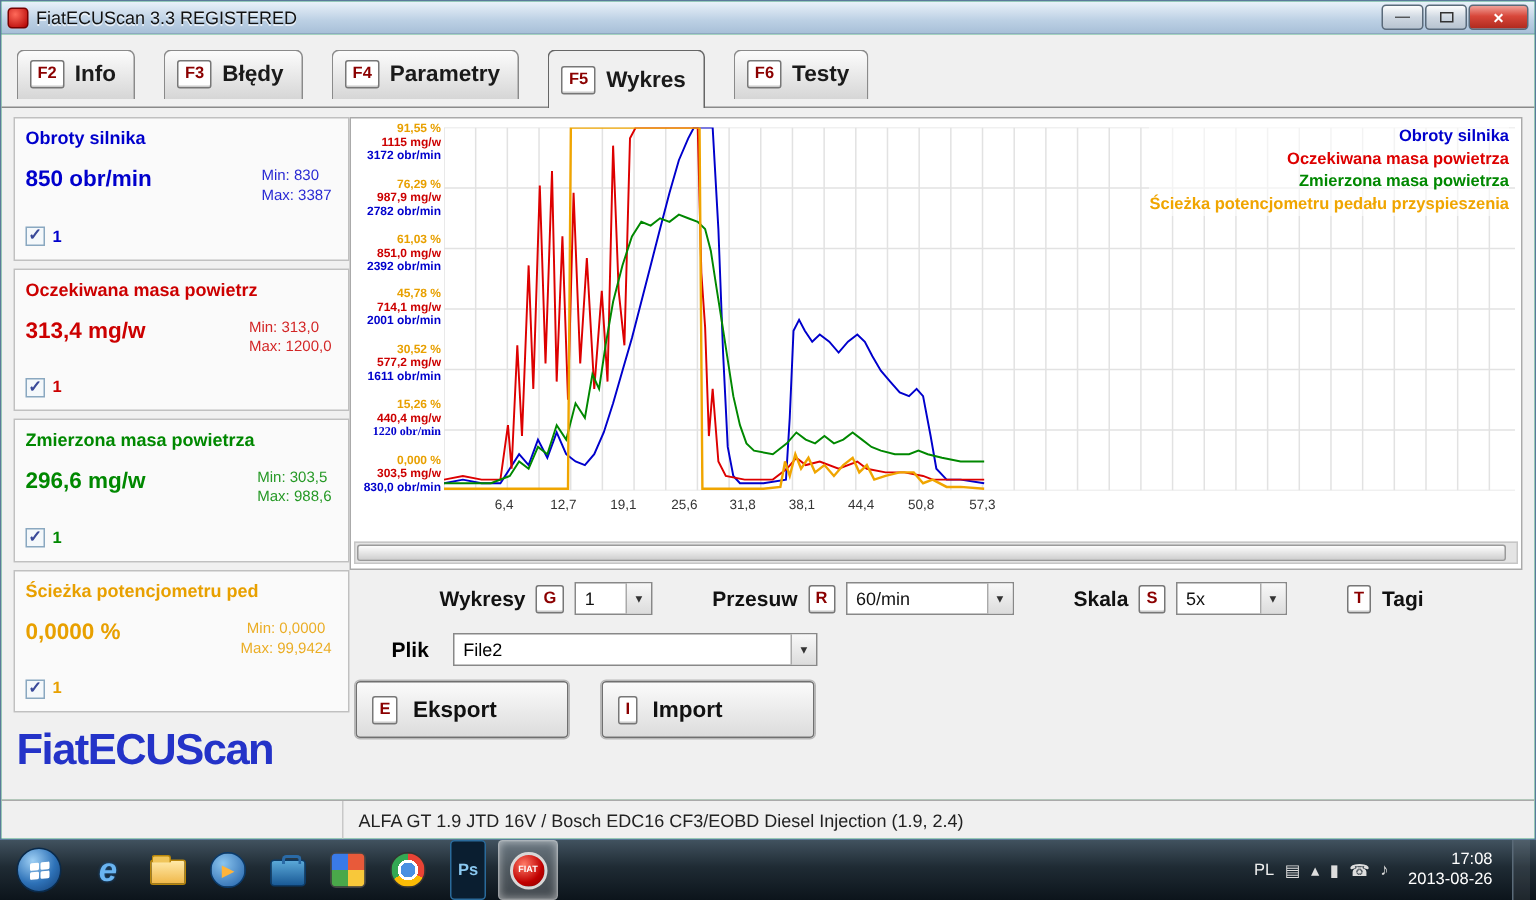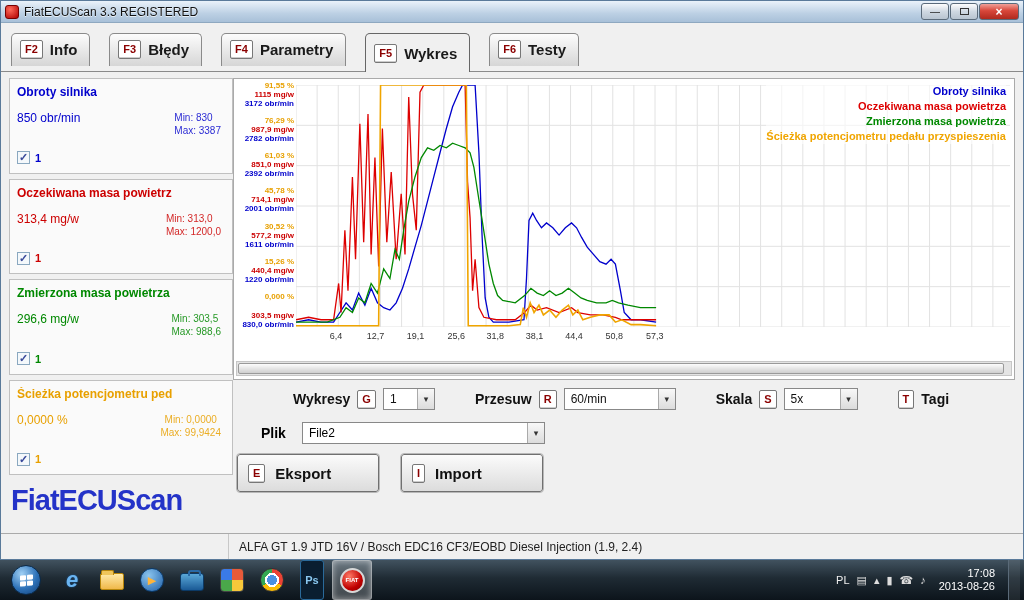--- a/index.html
+++ b/index.html
@@ -23,21 +23,21 @@
   .key { display:inline-block; border:1px solid #777; background:#fff; color:#8b0000; font-weight:bold; font-size:11px; line-height:1; padding:3px 4px; border-radius:2px; box-shadow:inset 0 -1px 0 #ccc; }
 
   
   .content { flex:1; display:flex; padding:6px 8px; gap:0; background:#f0f0f0; overflow:hidden; }
 
   
   .sidebar { width:224px; display:flex; flex-direction:column; gap:5px; }
   .panel { background:#fafafa; border:1px solid #c0c0c0; padding:6px 7px; height:103px; position:relative; }
   .panel-title { font-size:12px; font-weight:bold; white-space:nowrap; overflow:hidden; }
   .panel-mid { display:flex; margin-top:12px; align-items:flex-start; }
-  .panel-value { font-size:12px; font-weight:normal; white-space:nowrap; }
+  .panel-value { font-size:15px; font-weight:bold; white-space:nowrap; }
   .panel-minmax { margin-left:auto; text-align:left; font-size:10px; line-height:13px; opacity:.85; padding-right:4px; }
   .panel-check { display:flex; align-items:center; gap:5px; margin-top:14px; }
   .checkbox { width:13px; height:13px; border:1px solid #8aa8c0; background:#f4f8fb; font-size:11px; line-height:11px; text-align:center; color:#3a4a9a; font-weight:bold; }
   .check-label { font-size:11px; font-weight:bold; }
   .logo { margin-top:auto; font-size:29px; font-weight:bold; letter-spacing:-1px; color:#2433c8; padding:4px 2px 10px 2px; }
 
   
   .main { flex:1; display:flex; flex-direction:column; min-width:0; }
 
   
@@ -237,25 +237,25 @@
             <div style="color: rgb(0, 0, 204);">2001 obr/min</div>
           </div>
           <div class="ylabel-group">
             <div style="color: rgb(232, 160, 0);">30,52 %</div>
             <div style="color: rgb(204, 0, 0);">577,2 mg/w</div>
             <div style="color: rgb(0, 0, 204);">1611 obr/min</div>
           </div>
           <div class="ylabel-group">
             <div style="color: rgb(232, 160, 0);">15,26 %</div>
             <div style="color: rgb(204, 0, 0);">440,4 mg/w</div>
-            <div style="color: rgb(0, 0, 204);">1220 obr/min</div>
+            <div style="color: rgb(0, 0, 204); font-family: Liberation Serif, serif;">1220 obr/min</div>
           </div>
           <div class="ylabel-group">
             <div style="color: rgb(232, 160, 0);">0,000 %</div>
-            <div style="color: rgb(204, 0, 0); margin-top: 10px;">303,5 mg/w</div>
+            <div style="color: rgb(204, 0, 0);">303,5 mg/w</div>
             <div style="color: rgb(0, 0, 204);">830,0 obr/min</div>
           </div>
         </div>
 
         <div class="plot">
           <svg id="chart-svg" viewBox="0 0 710 264" preserveAspectRatio="none">
               <line x1="0" x2="0" y1="0" y2="264" stroke="#e2e2e2" stroke-width="1" vector-effect="non-scaling-stroke"></line>
               <line x1="21" x2="21" y1="0" y2="264" stroke="#e2e2e2" stroke-width="1" vector-effect="non-scaling-stroke"></line>
               <line x1="42" x2="42" y1="0" y2="264" stroke="#e2e2e2" stroke-width="1" vector-effect="non-scaling-stroke"></line>
               <line x1="63" x2="63" y1="0" y2="264" stroke="#e2e2e2" stroke-width="1" vector-effect="non-scaling-stroke"></line>

